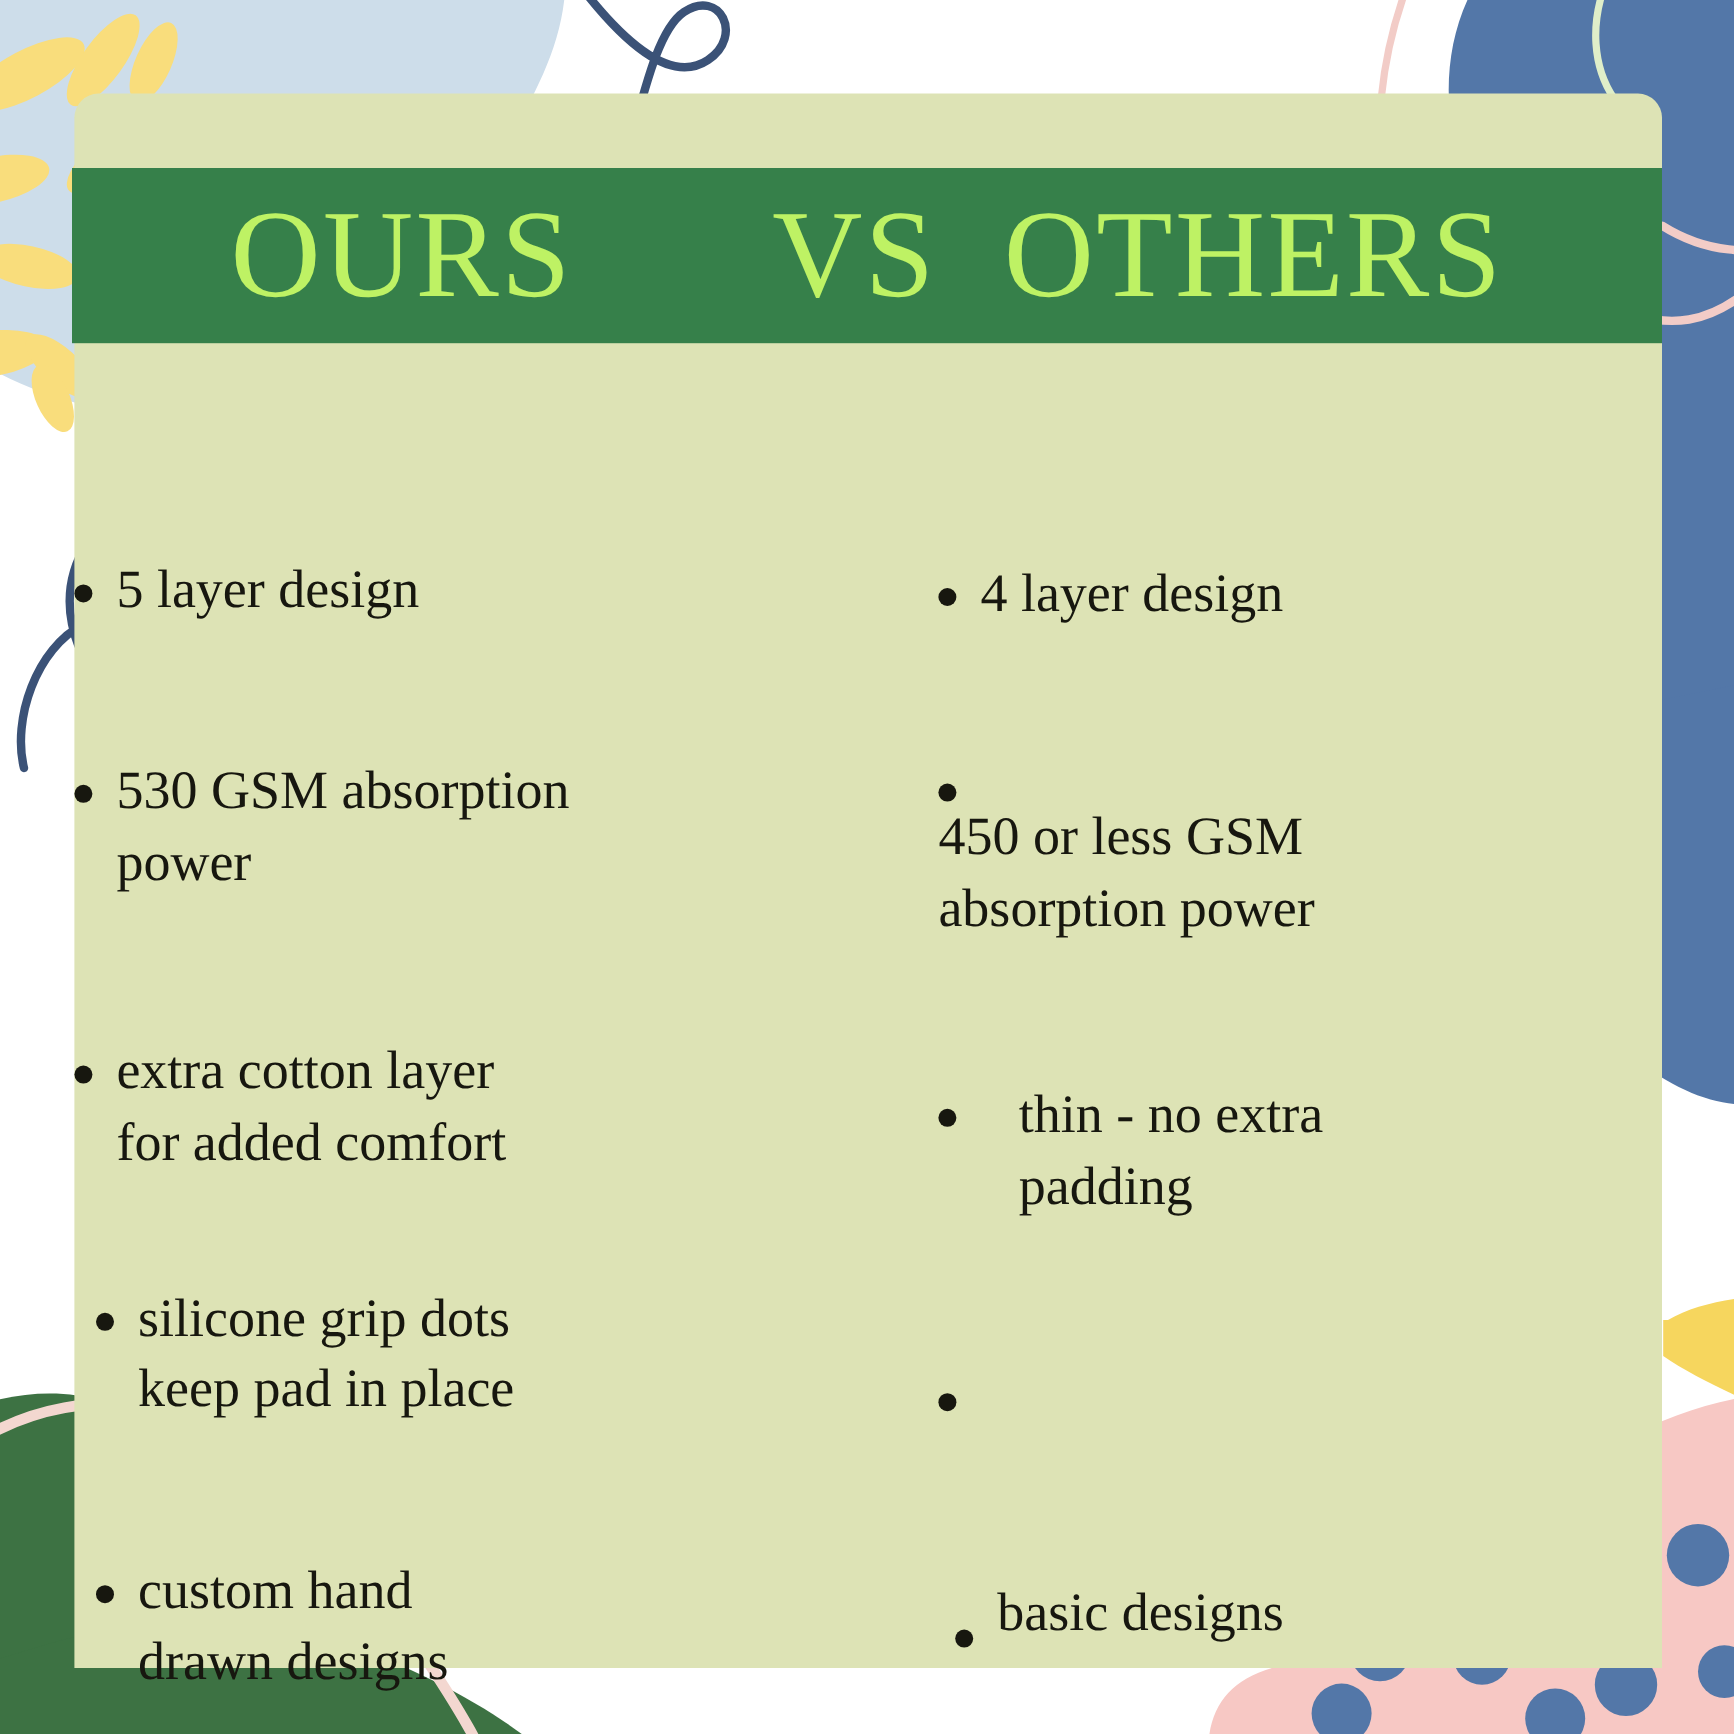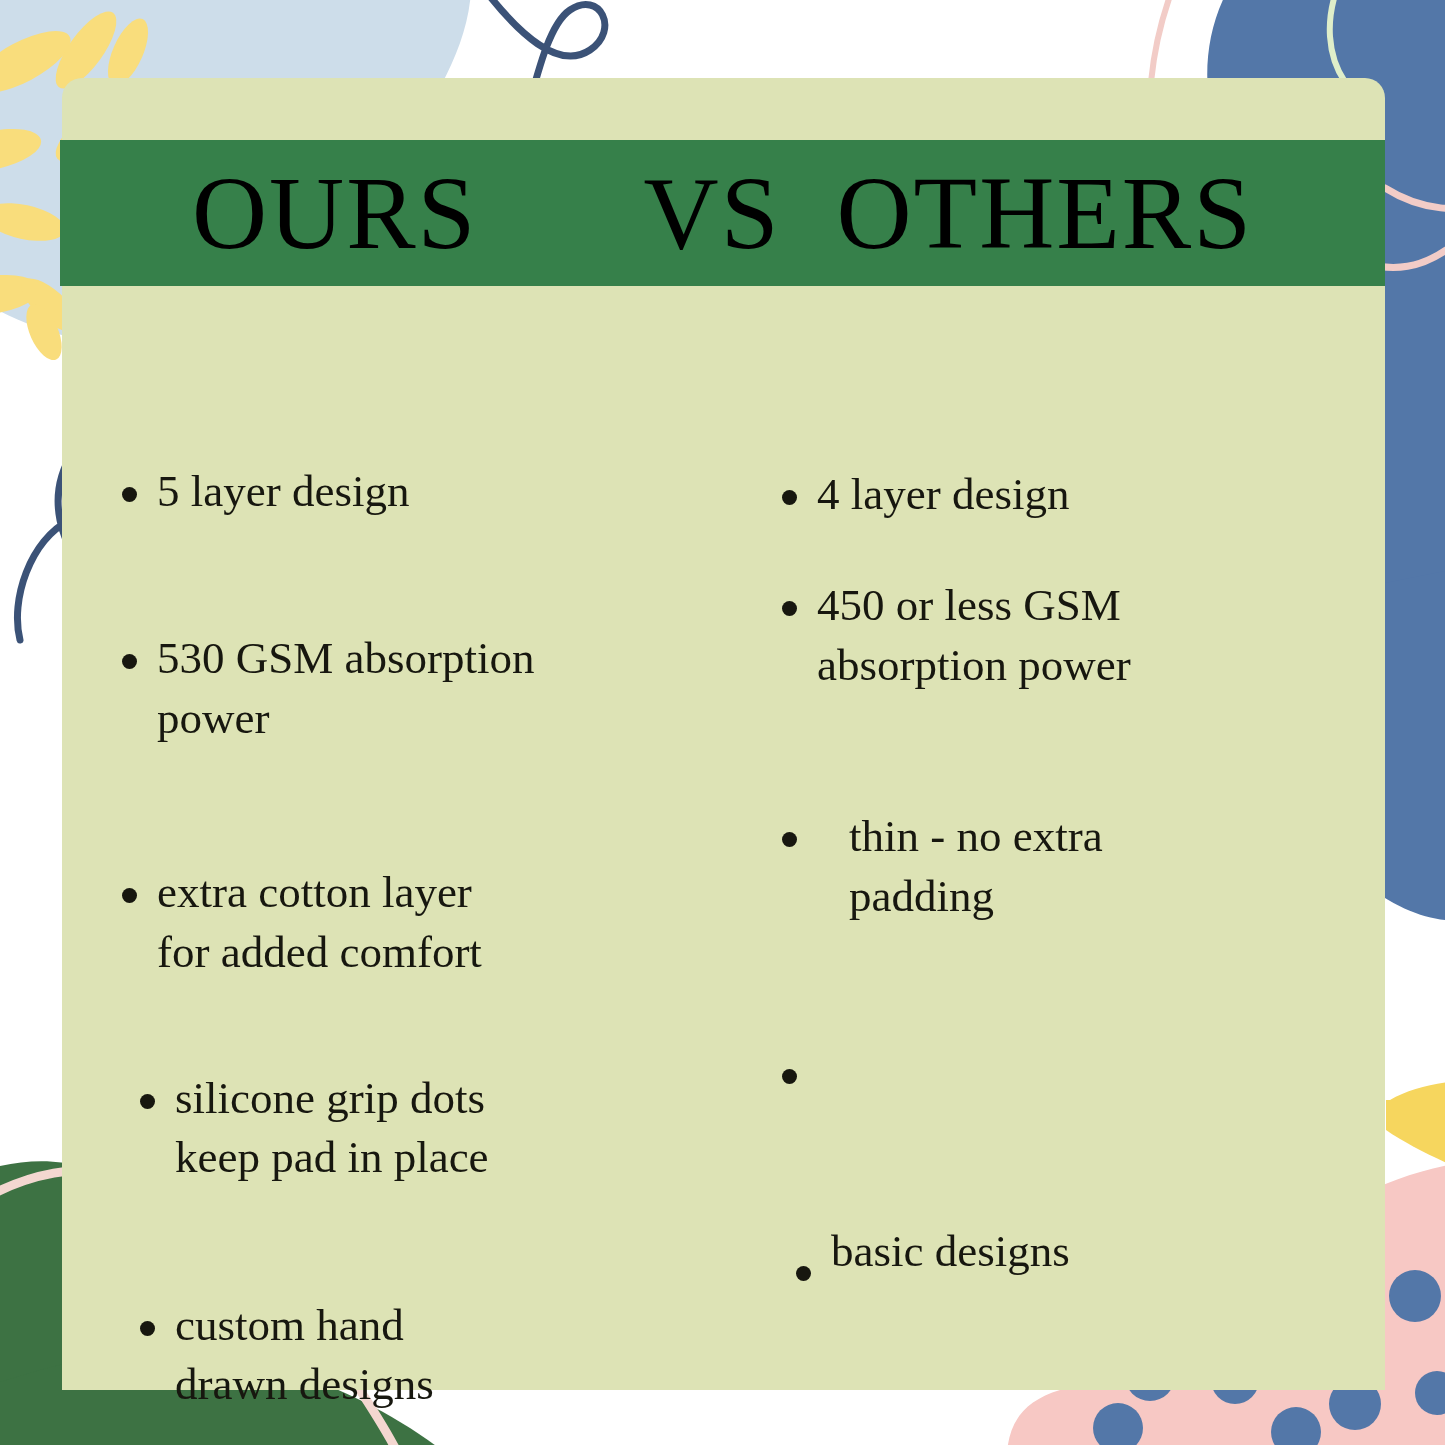--- a/index.html
+++ b/index.html
@@ -44,21 +44,21 @@
     width: 1325px;
     height: 146px;
     background: #36804a;
     display: flex;
     align-items: center;
     justify-content: center;
     z-index: 3;
   }
 
   .header-title {
-    color: #000000;
+    color: #bef264;
     font-size: 104px;
     line-height: 1;
     letter-spacing: 2px;
     font-weight: 400;
     white-space: pre;
     text-align: center;
     font-family: "Liberation Serif", "DejaVu Serif", serif;
   }
 
   
@@ -71,21 +71,21 @@
     display: grid;
     grid-template-columns: 690px 633px;
     z-index: 3;
   }
 
   .col {
     position: relative;
     padding-top: 46px;
     box-sizing: border-box;
   }
-  .col-ours { padding-left: 60px; padding-right: 24px; }
+  .col-ours { padding-right: 24px; }
   .col-others { padding-left: 30px; padding-right: 32px; }
 
   .row {
     display: flex;
     align-items: flex-start;
     color: #17170f;
     font-size: 45px;
     line-height: 1.32;
     font-family: "Liberation Serif", "DejaVu Serif", serif;
   }
@@ -103,21 +103,21 @@
   .row-text { white-space: pre-line; }
 
   
   .col-ours   .row:nth-child(1) { margin-top: 102px; }
   .col-ours   .row:nth-child(2) { margin-top: 108px; }
   .col-ours   .row:nth-child(3) { margin-top: 115px; }
   .col-ours   .row:nth-child(4) { margin-top: 87px; margin-left: 18px; }
   .col-ours   .row:nth-child(5) { margin-top: 108px; margin-left: 18px; }
 
   .col-others .row:nth-child(1) { margin-top: 105px; }
-  .col-others .row:nth-child(2) { margin-top: 52px; }
+  .col-others .row:nth-child(2) { margin-top: 104px; flex-direction: column; }
   .col-others .row:nth-child(3) { margin-top: 112px; gap: 32px; }
   .col-others .row:nth-child(4) { margin-top: 118px; }
   .col-others .row:nth-child(5) { margin-top: 138px; margin-left: 14px; align-items: flex-end; }
 </style>
 </head>
 <body>
 
 <div id="stage">
 
   <svg id="decor" viewBox="0 0 1445 1445" xmlns="http://www.w3.org/2000/svg">

